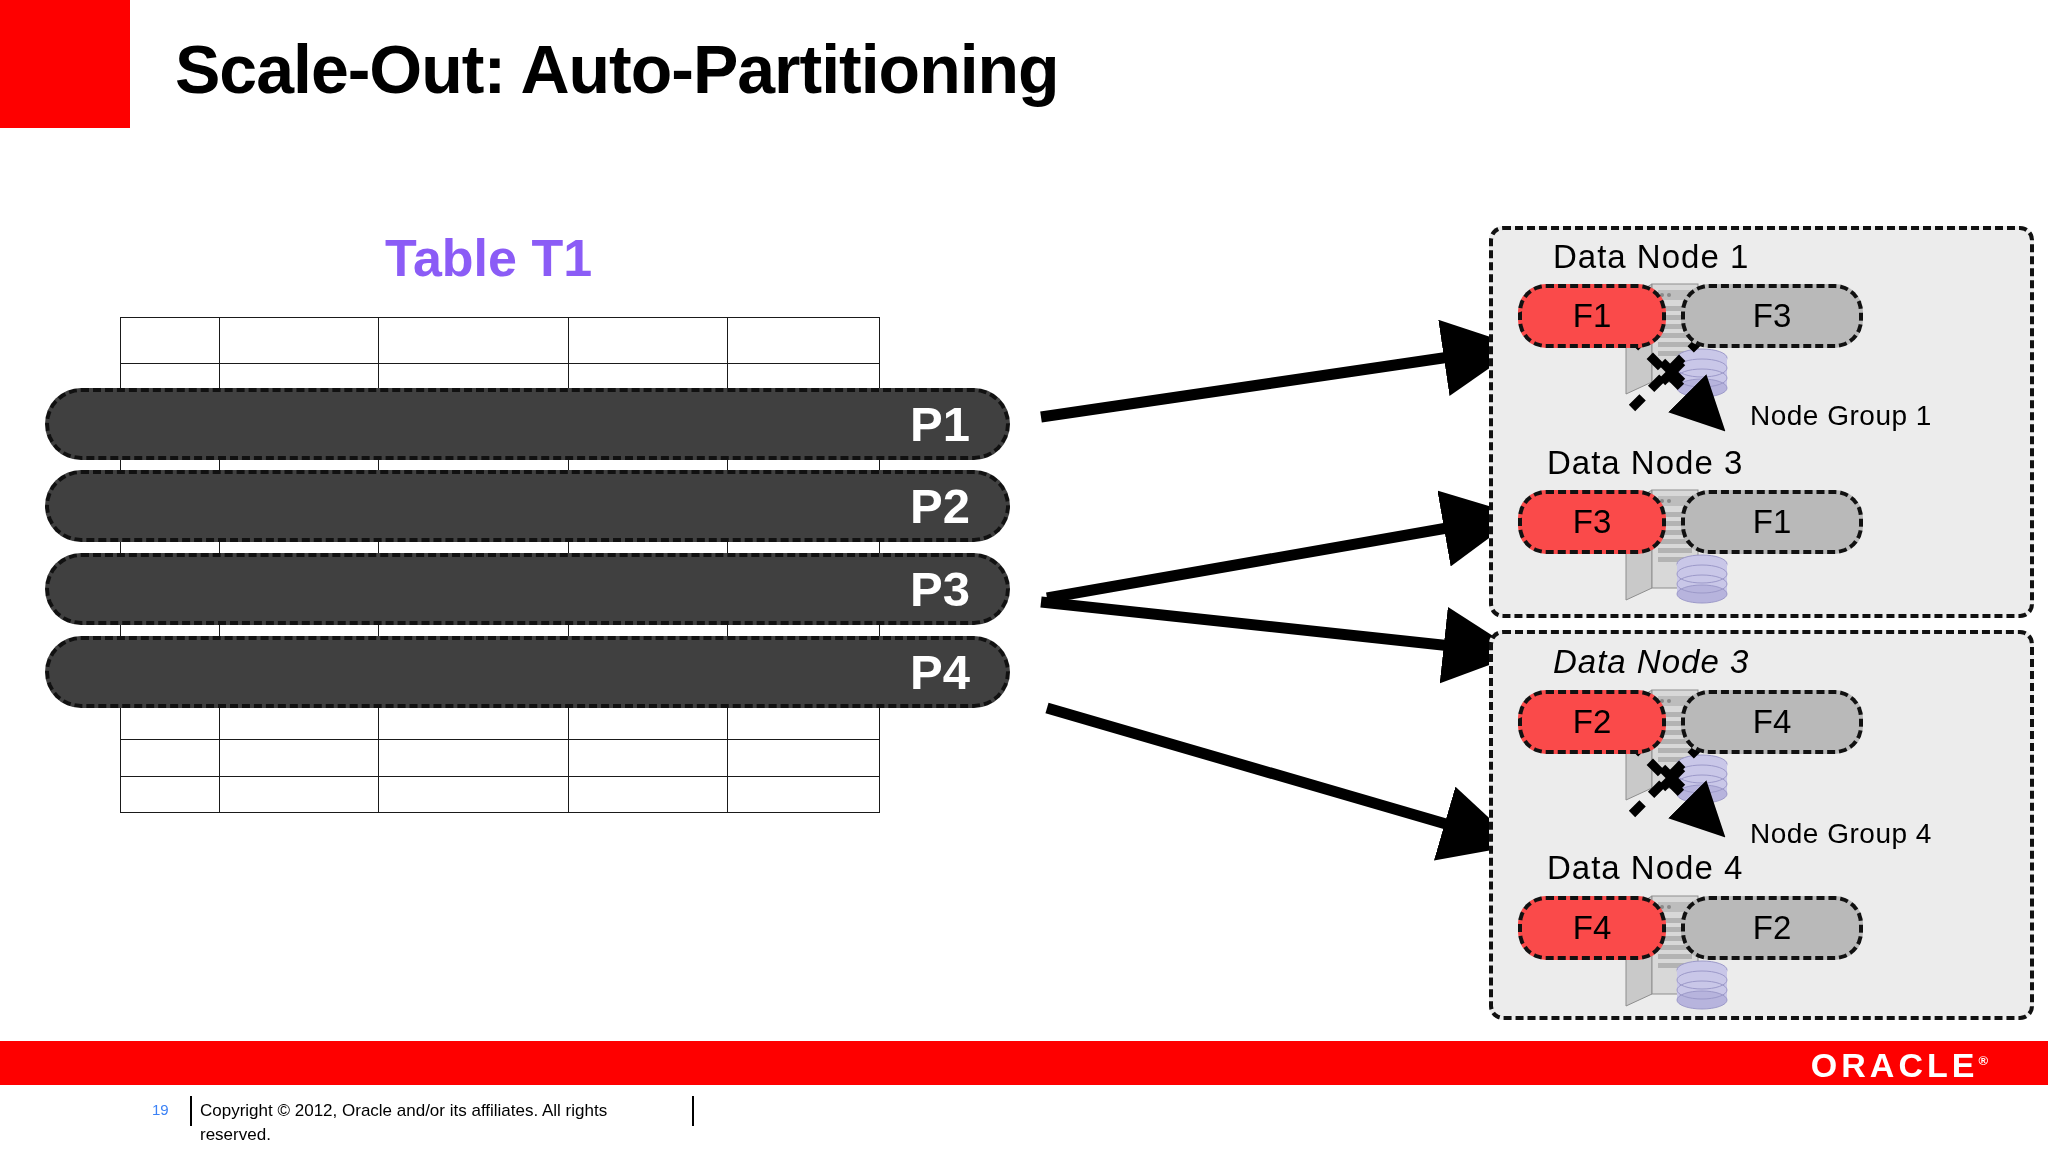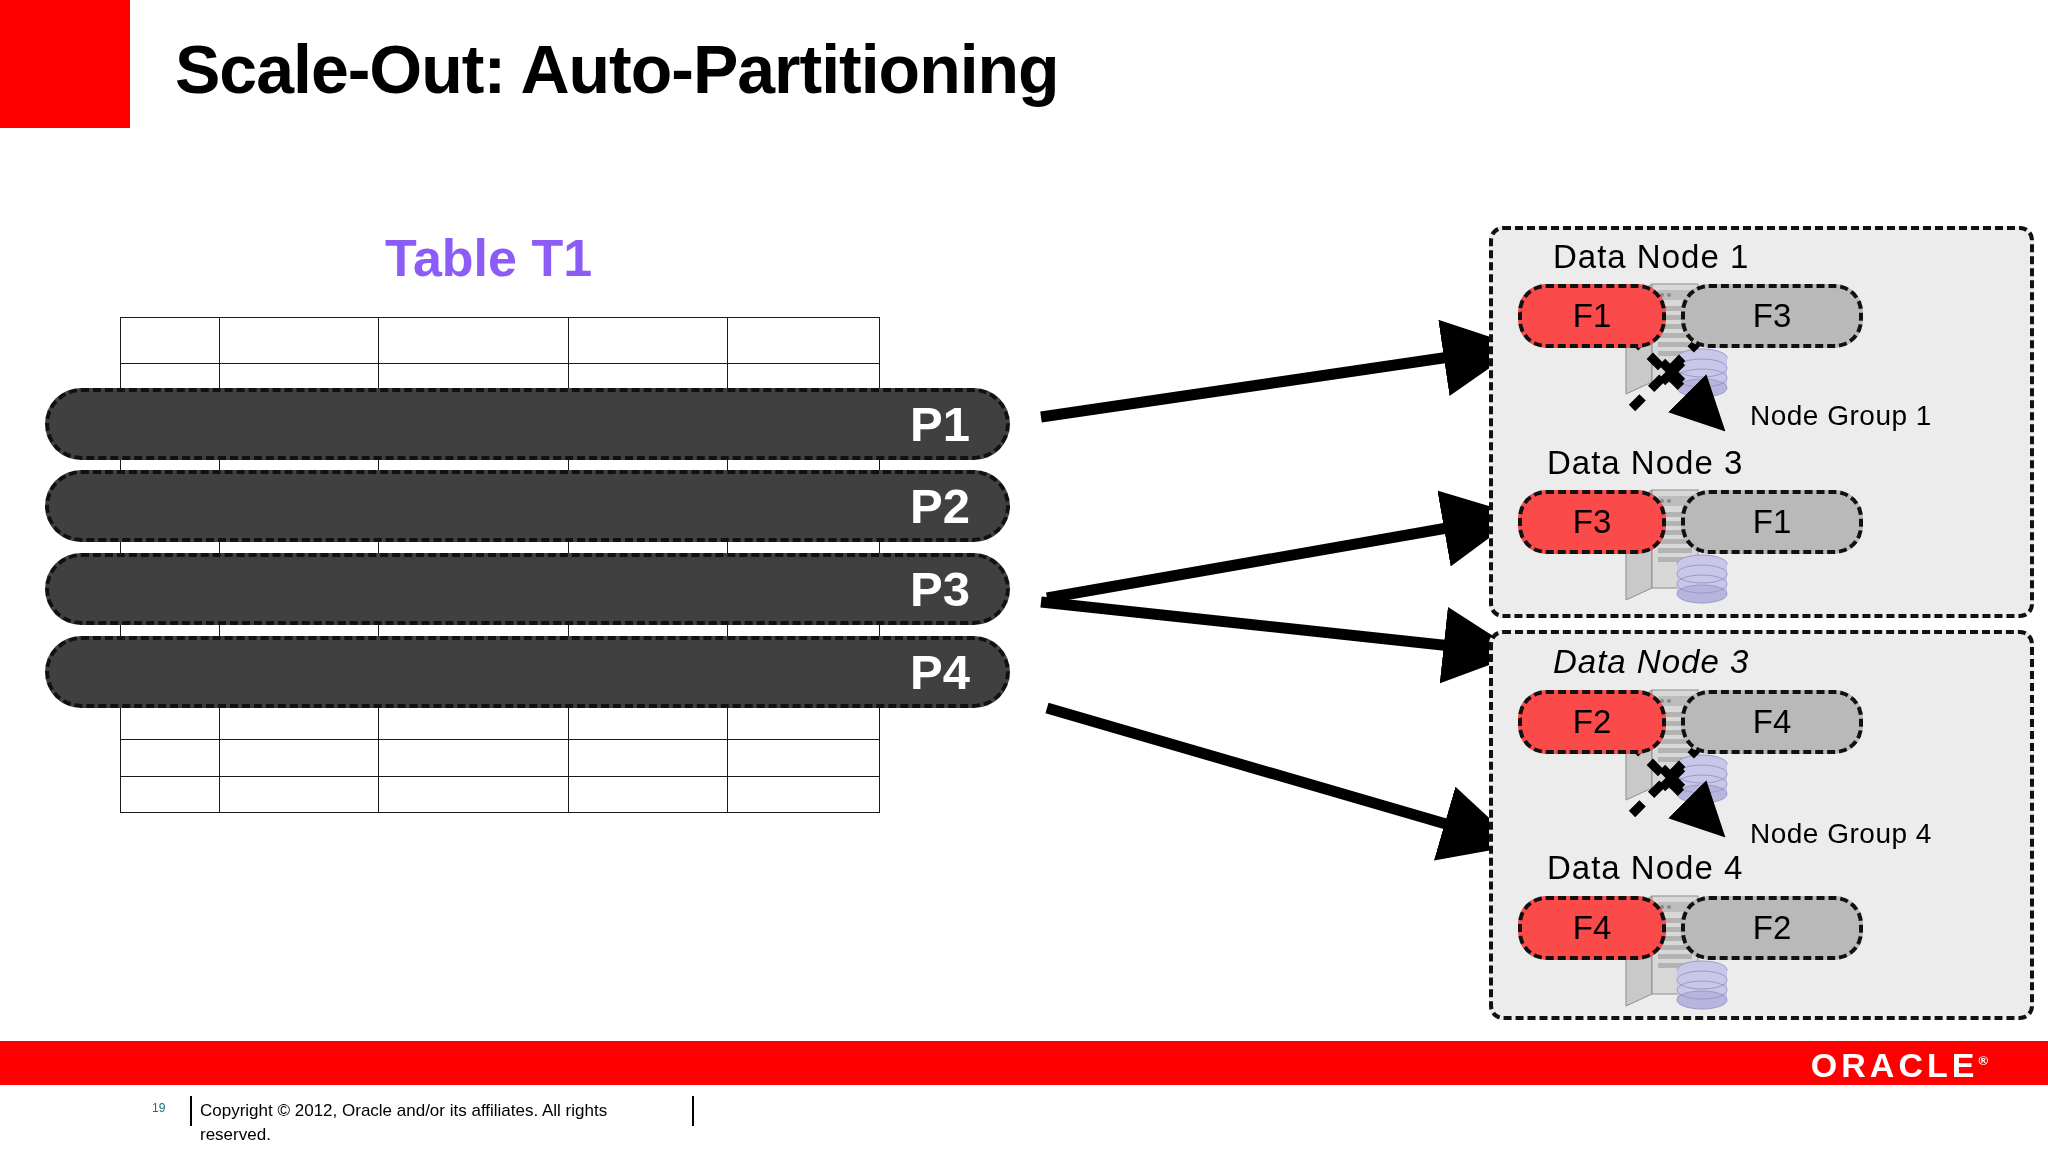--- a/index.html
+++ b/index.html
@@ -130,21 +130,21 @@
   #oracle-logo {
     position:absolute; right:60px; top:1046px;
     font-size:34px; font-weight:bold; color:#ffffff;
     letter-spacing:4px;
     font-family:"Liberation Sans", sans-serif;
   }
   #oracle-logo sup { font-size:13px; letter-spacing:0; }
 
   #page-number {
     position:absolute; left:152px; top:1101px;
-    font-size:12px; color:#0f766e;
+    font-size:15px; color:#3b82f6;
   }
   .foot-rule {
     position:absolute; width:2px; background:#000;
   }
   #foot-rule-1 { left:190px; top:1096px; height:30px; }
   #foot-rule-2 { left:692px; top:1096px; height:30px; }
   #copyright {
     position:absolute; left:200px; top:1099px; width:420px;
     font-size:17px; color:#000; line-height:1.4;
   }

